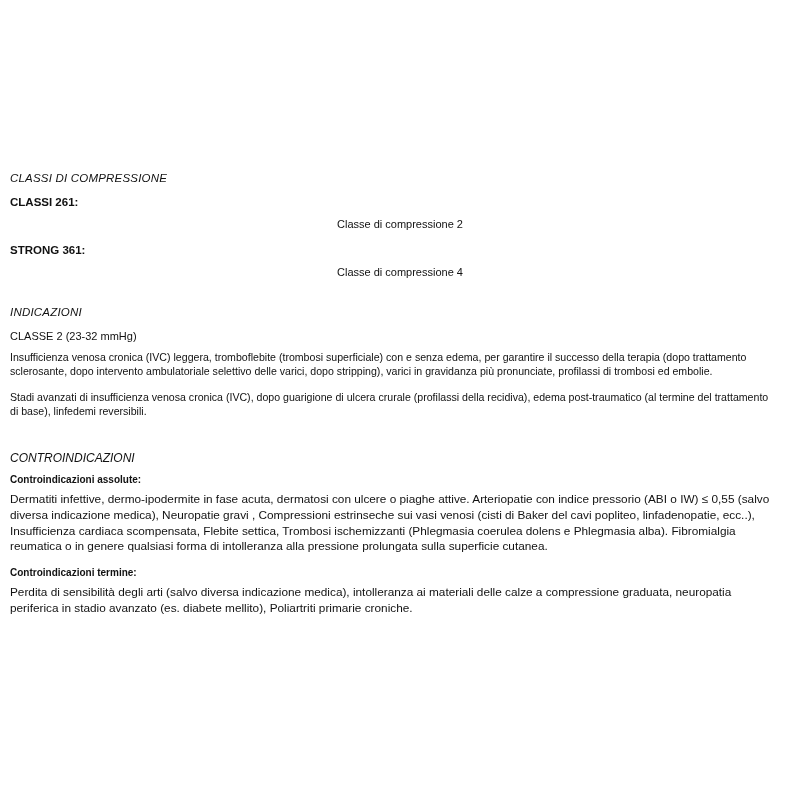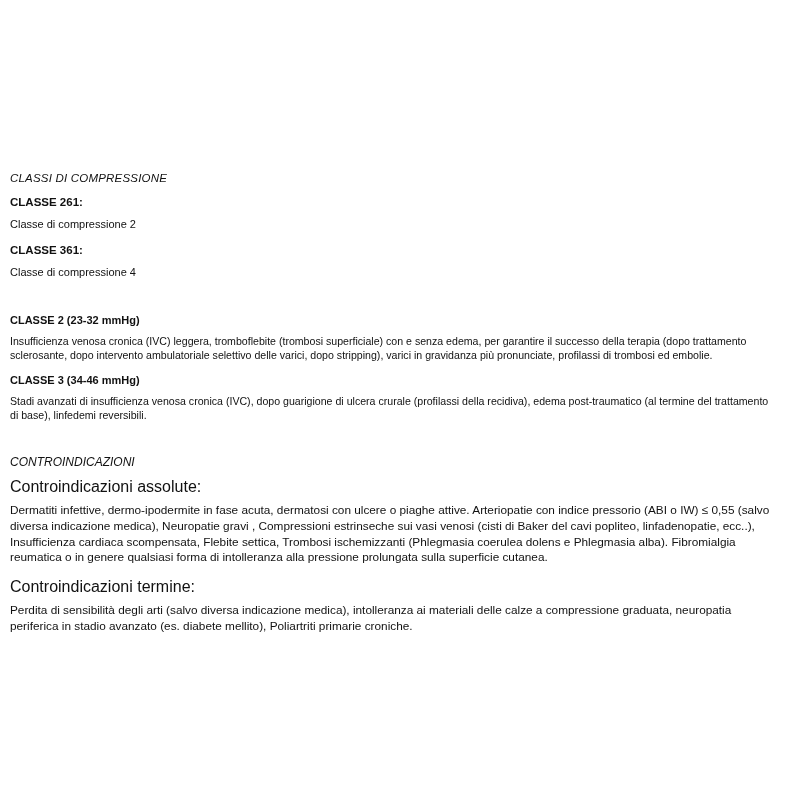--- a/index.html
+++ b/index.html
@@ -38,46 +38,47 @@
     font-weight: bold;
     font-size: 11.5px;
     margin: 0 0 9px 0;
     color: #111;
   }
   .plain-line {
     font-size: 11px;
     margin: 0 0 13px 0;
     color: #111;
     line-height: 1.28;
+    text-align: center;
   }
   .group {
     margin-bottom: 0;
   }
   .gap-sm { height: 6px; }
   .gap-md { height: 14px; }
 
   
   .para {
     font-size: 10.6px;
     line-height: 1.35;
     margin: 0 12px 11px 0;
     color: #111;
     max-width: 775px;
   }
   .para-b {
-    font-weight: bold;
+    font-weight: normal;
     font-size: 11px;
     margin: 8px 0 8px 0;
     color: #111;
   }
 
   
   .big-head {
-    font-weight: normal;
-    font-size: 16px;
+    font-weight: bold;
+    font-size: 10px;
     margin: 0 0 7px 0;
     color: #111;
   }
   .big-para {
     font-size: 11.8px;
     line-height: 1.33;
     margin: 0 0 12px 0;
     color: #111;
     max-width: 760px;
   }
@@ -90,35 +91,35 @@
 </style>
 </head>
 <body>
 
 <div class="page">
   <div class="doc">
 
     <div class="group">
       <div class="section-heading">CLASSI DI COMPRESSIONE</div>
 
-      <div class="bold-line">CLASSE 261:</div>
+      <div class="bold-line">CLASSI 261:</div>
       <div class="plain-line">Classe di compressione 2</div>
 
-      <div class="bold-line">CLASSE 361:</div>
+      <div class="bold-line">STRONG 361:</div>
       <div class="plain-line">Classe di compressione 4</div>
     </div>
 
     <div class="gap-md"></div>
 
     <div class="group">
+      <div class="section-heading">INDICAZIONI</div>
 
       <div class="para-b">CLASSE 2 (23-32 mmHg)</div>
       <div class="para">Insufficienza venosa cronica (IVC) leggera, tromboflebite (trombosi superficiale) con e senza edema, per garantire il successo della terapia (dopo trattamento sclerosante, dopo intervento ambulatoriale selettivo delle varici, dopo stripping), varici in gravidanza più pronunciate, profilassi di trombosi ed embolie.</div>
 
-      <div class="para-b">CLASSE 3 (34-46 mmHg)</div>
       <div class="para">Stadi avanzati di insufficienza venosa cronica (IVC), dopo guarigione di ulcera crurale (profilassi della recidiva), edema post-traumatico (al termine del trattamento di base), linfedemi reversibili.</div>
     </div>
 
     <div class="gap-sm"></div>
 
     <div class="group">
       <div class="italic-head">CONTROINDICAZIONI</div>
 
       <div class="big-head">Controindicazioni assolute:</div>
       <div class="big-para">Dermatiti infettive, dermo-ipodermite in fase acuta, dermatosi con ulcere o piaghe attive. Arteriopatie con indice pressorio (ABI o IW) ≤ 0,55 (salvo diversa indicazione medica), Neuropatie gravi , Compressioni estrinseche sui vasi venosi (cisti di Baker del cavi popliteo, linfadenopatie, ecc..), Insufficienza cardiaca scompensata, Flebite settica, Trombosi ischemizzanti (Phlegmasia coerulea dolens e Phlegmasia alba). Fibromialgia reumatica o in genere qualsiasi forma di intolleranza alla pressione prolungata sulla superficie cutanea.</div>

